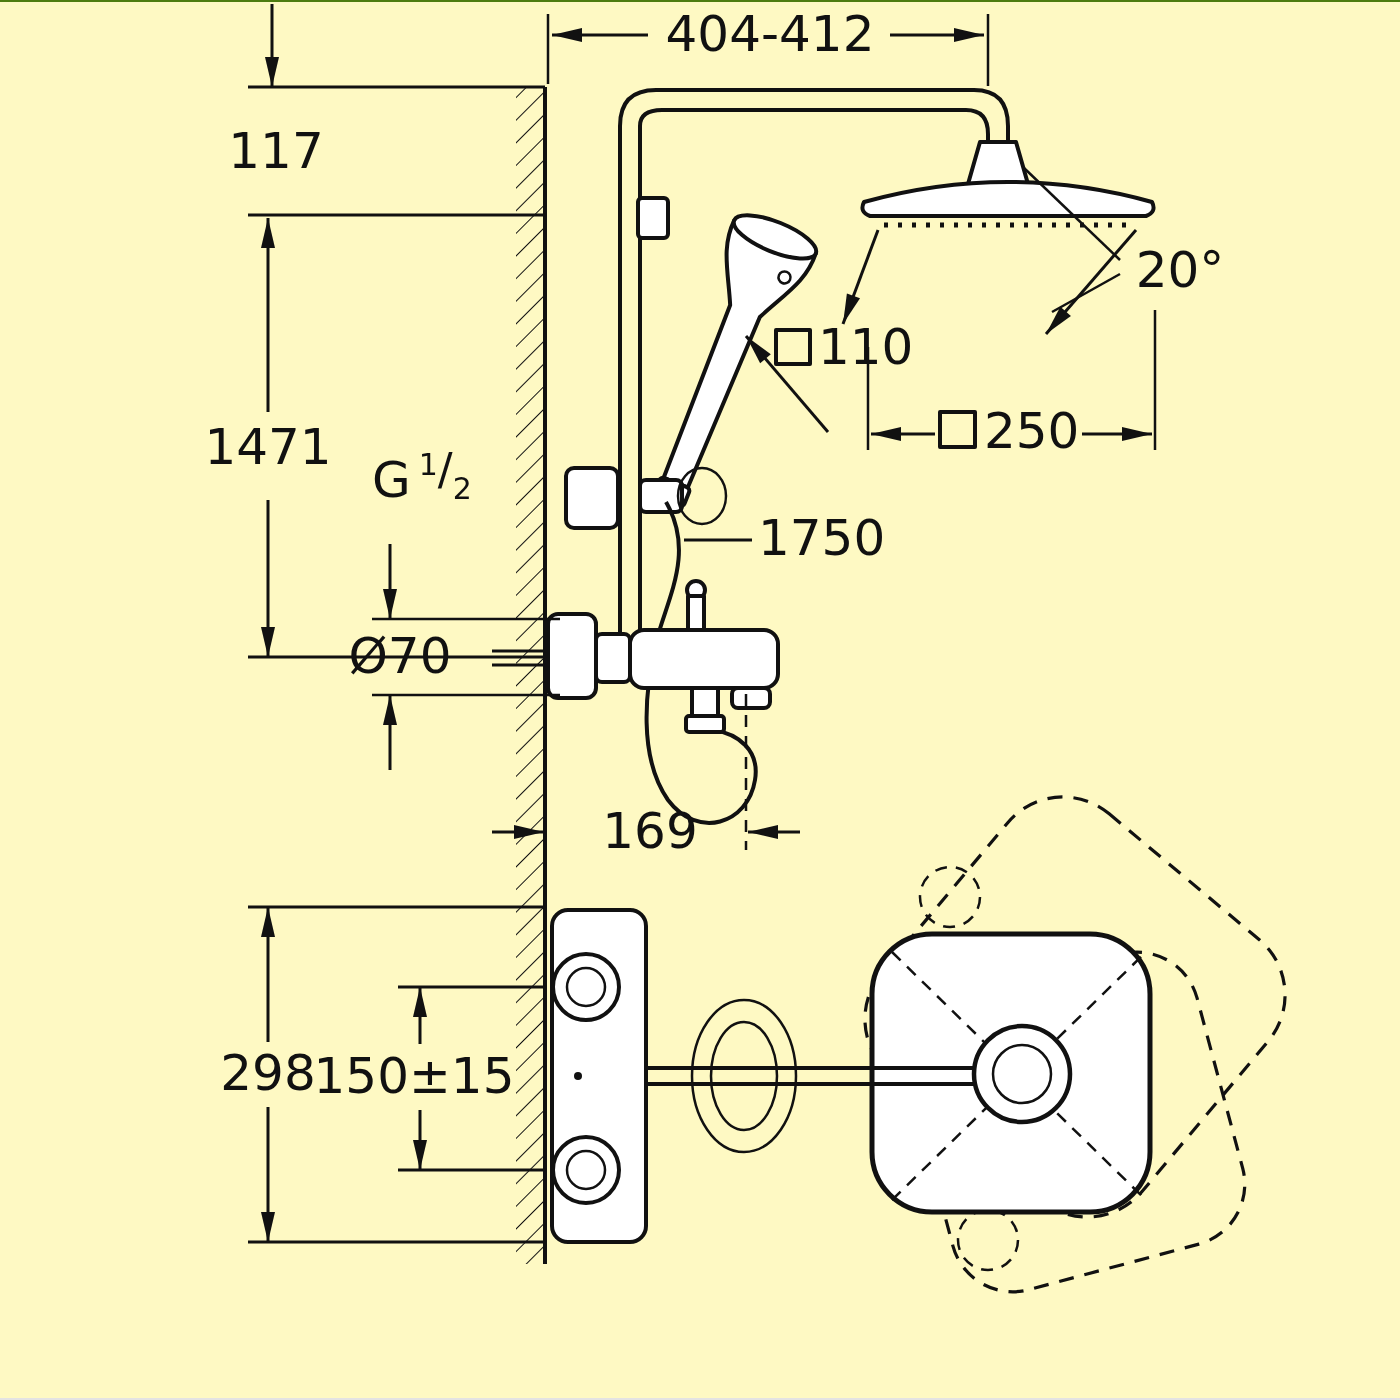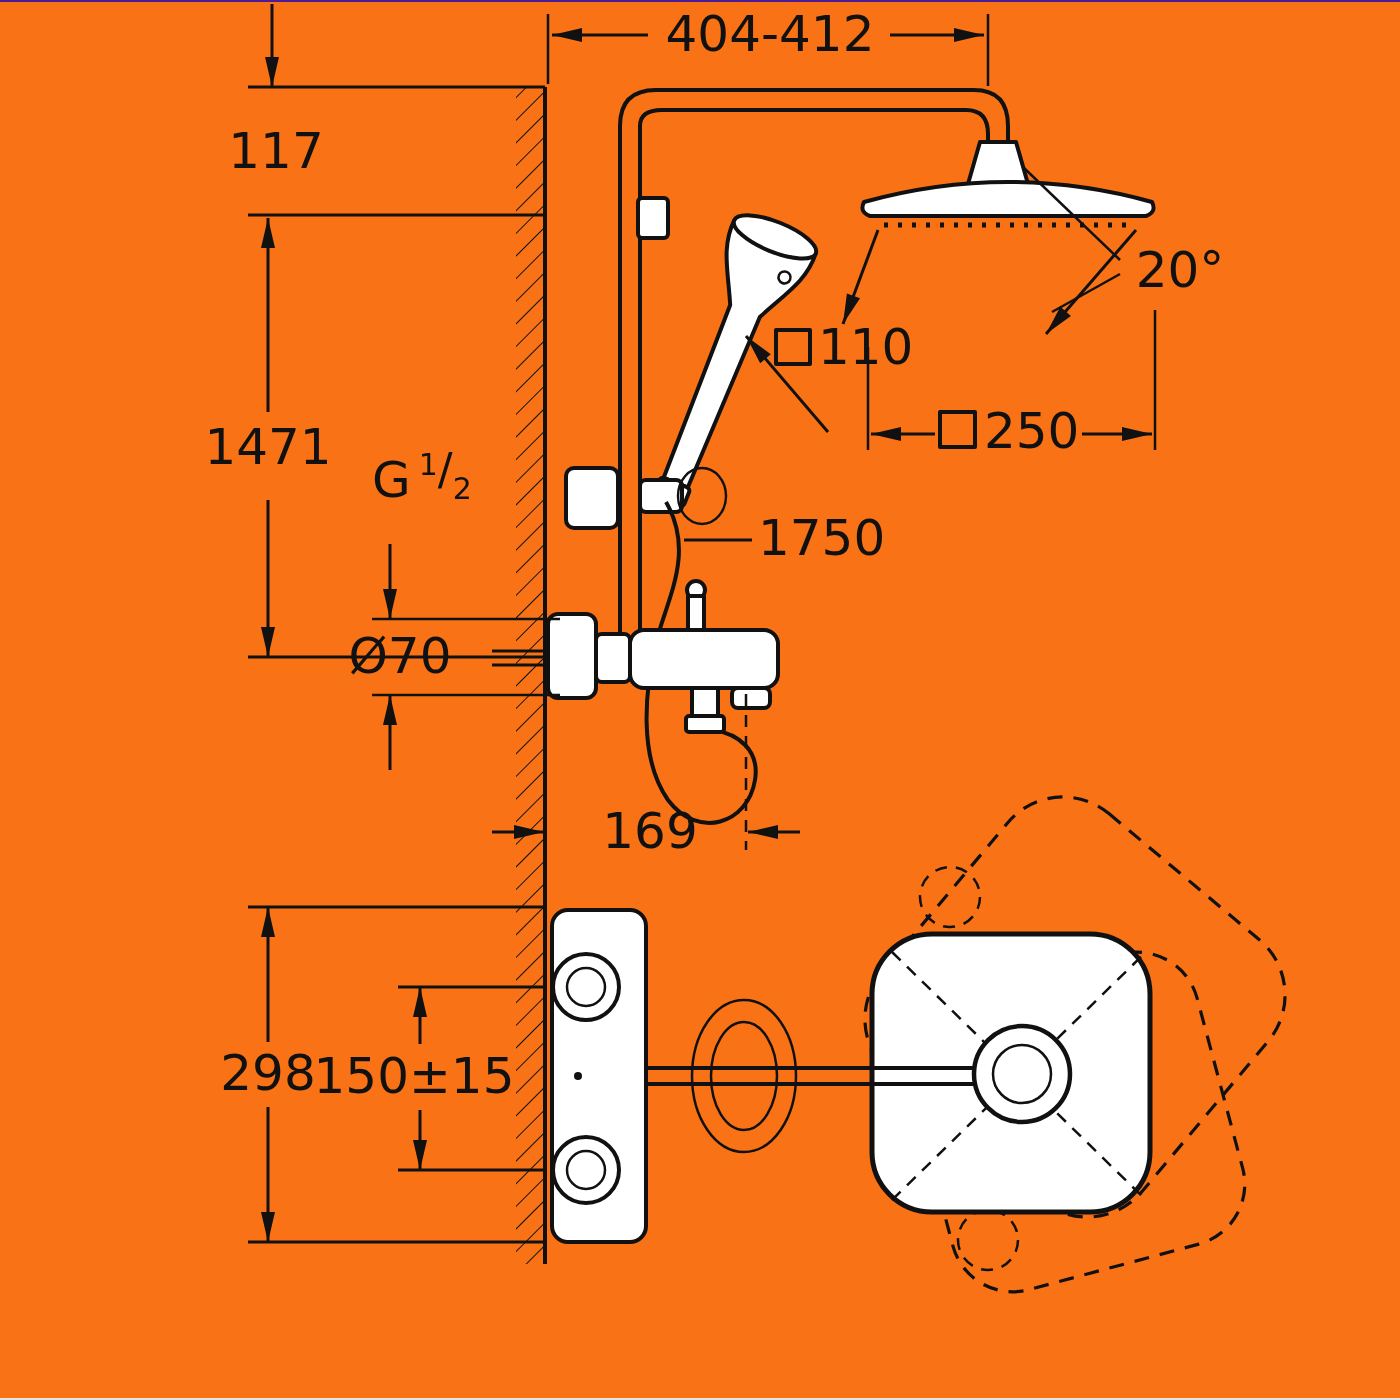--- a/index.html
+++ b/index.html
@@ -1,17 +1,17 @@
 <!DOCTYPE html>
 <html><head>
 <meta charset="utf-8">
 <style>
   html,body{margin:0;padding:0;background:#fff;}
-  .stage{position:relative;width:1400px;height:1400px;background:#f97316;
-         border-top:2px solid #4c1d95;border-bottom:2px solid #e3e3e3;box-sizing:border-box;
+  .stage{position:relative;width:1400px;height:1400px;background:#fef9c3;
+         border-top:2px solid #4d7c0f;border-bottom:2px solid #e3e3e3;box-sizing:border-box;
          font-family:"DejaVu Sans", sans-serif;}
   svg{display:block;}
   .ln{stroke:#111;fill:none;stroke-width:4;stroke-linecap:butt;stroke-linejoin:round;}
   .lnw{stroke:#111;fill:#fff;stroke-width:4;stroke-linejoin:round;}
   .thin{stroke:#111;fill:none;stroke-width:2.5;}
   .dim{stroke:#111;fill:none;stroke-width:3;}
   .dash{stroke:#111;fill:none;stroke-width:3.2;stroke-dasharray:15 11;}
   .dashthin{stroke:#111;fill:none;stroke-width:2.5;stroke-dasharray:12 9;}
   .txt{font-family:"DejaVu Sans", sans-serif;font-size:50px;fill:#111;}
 </style>

